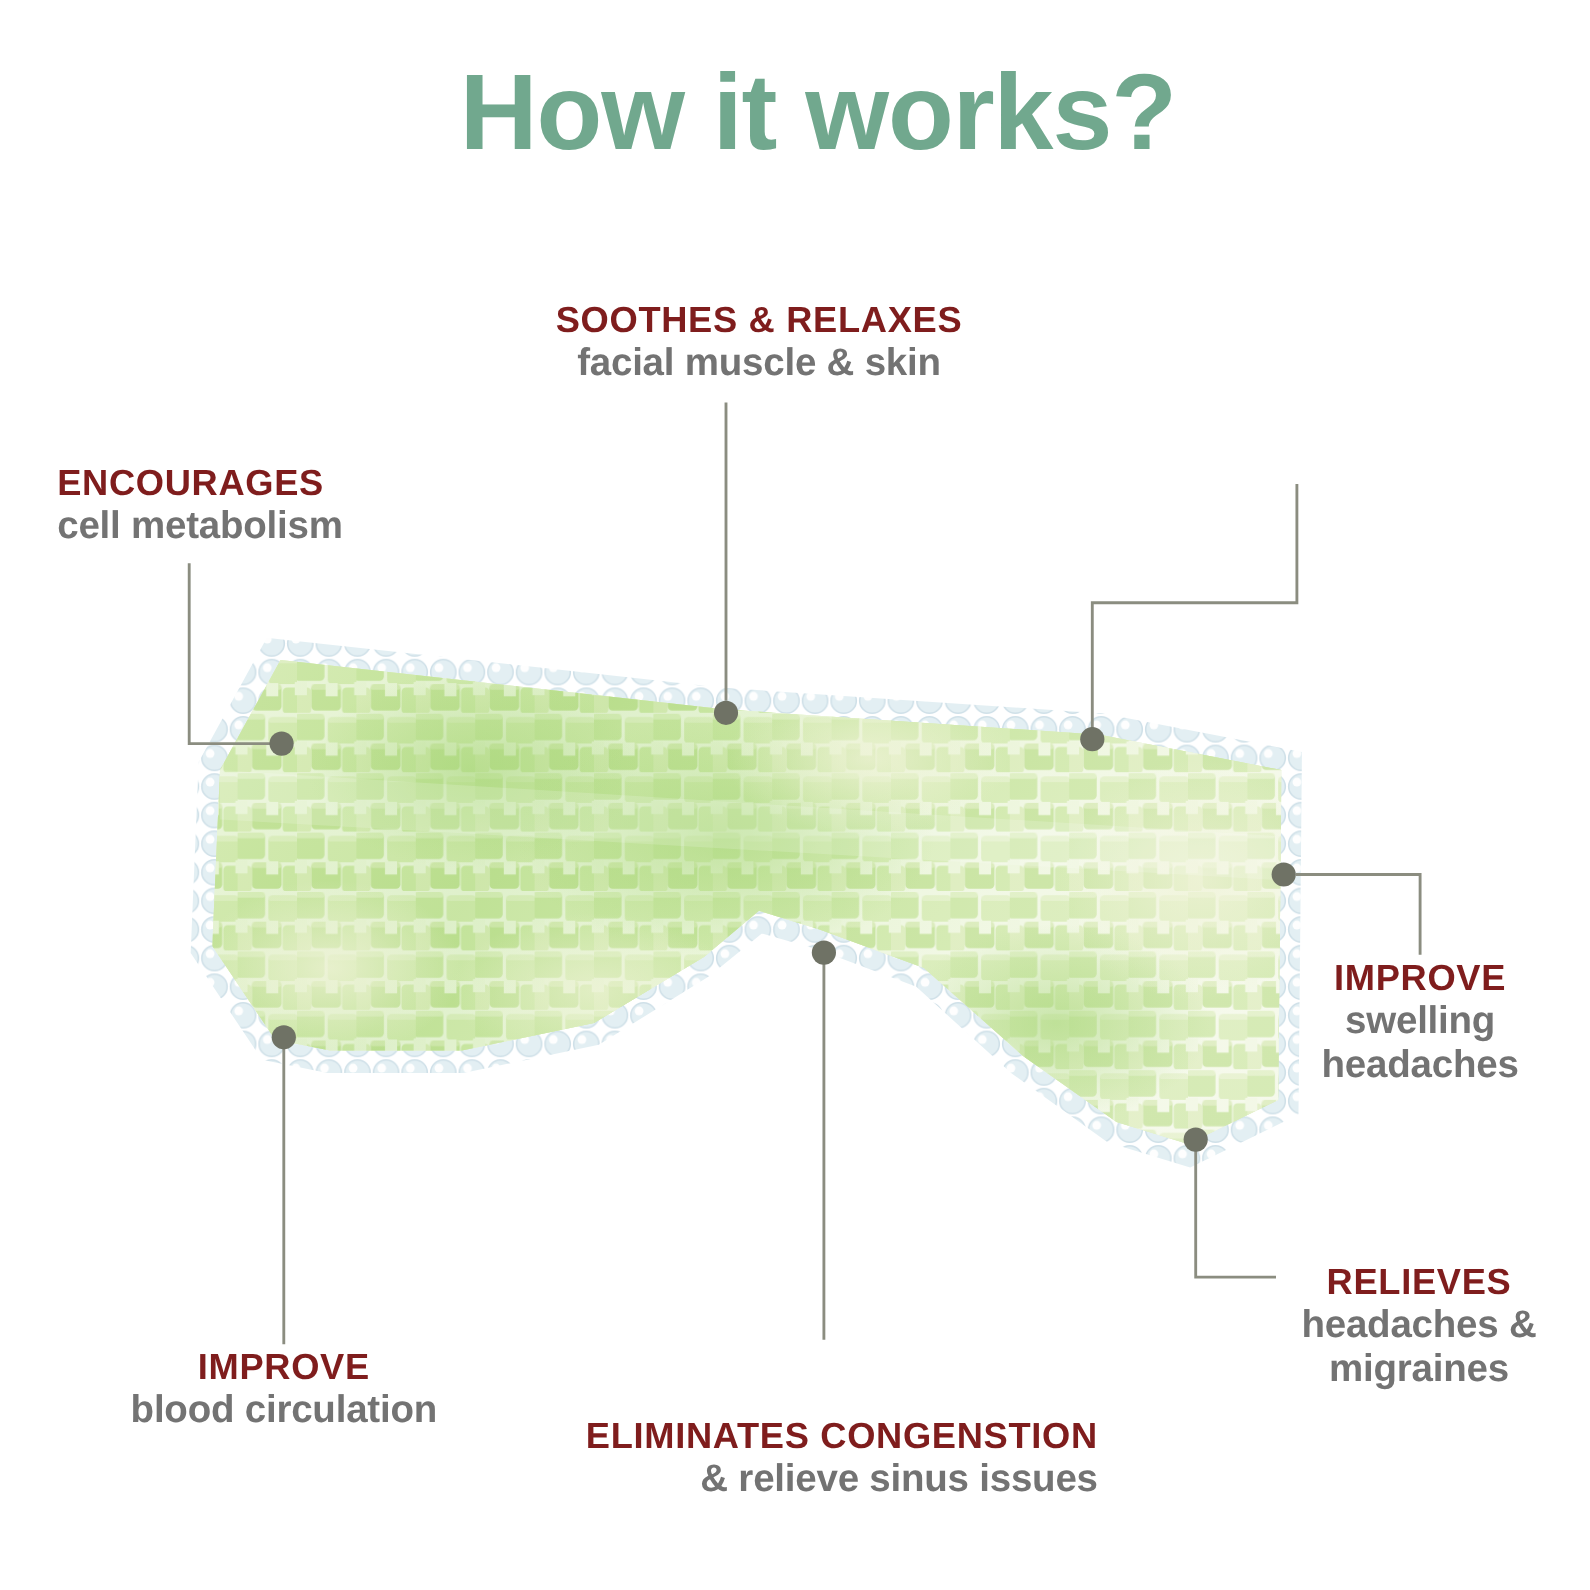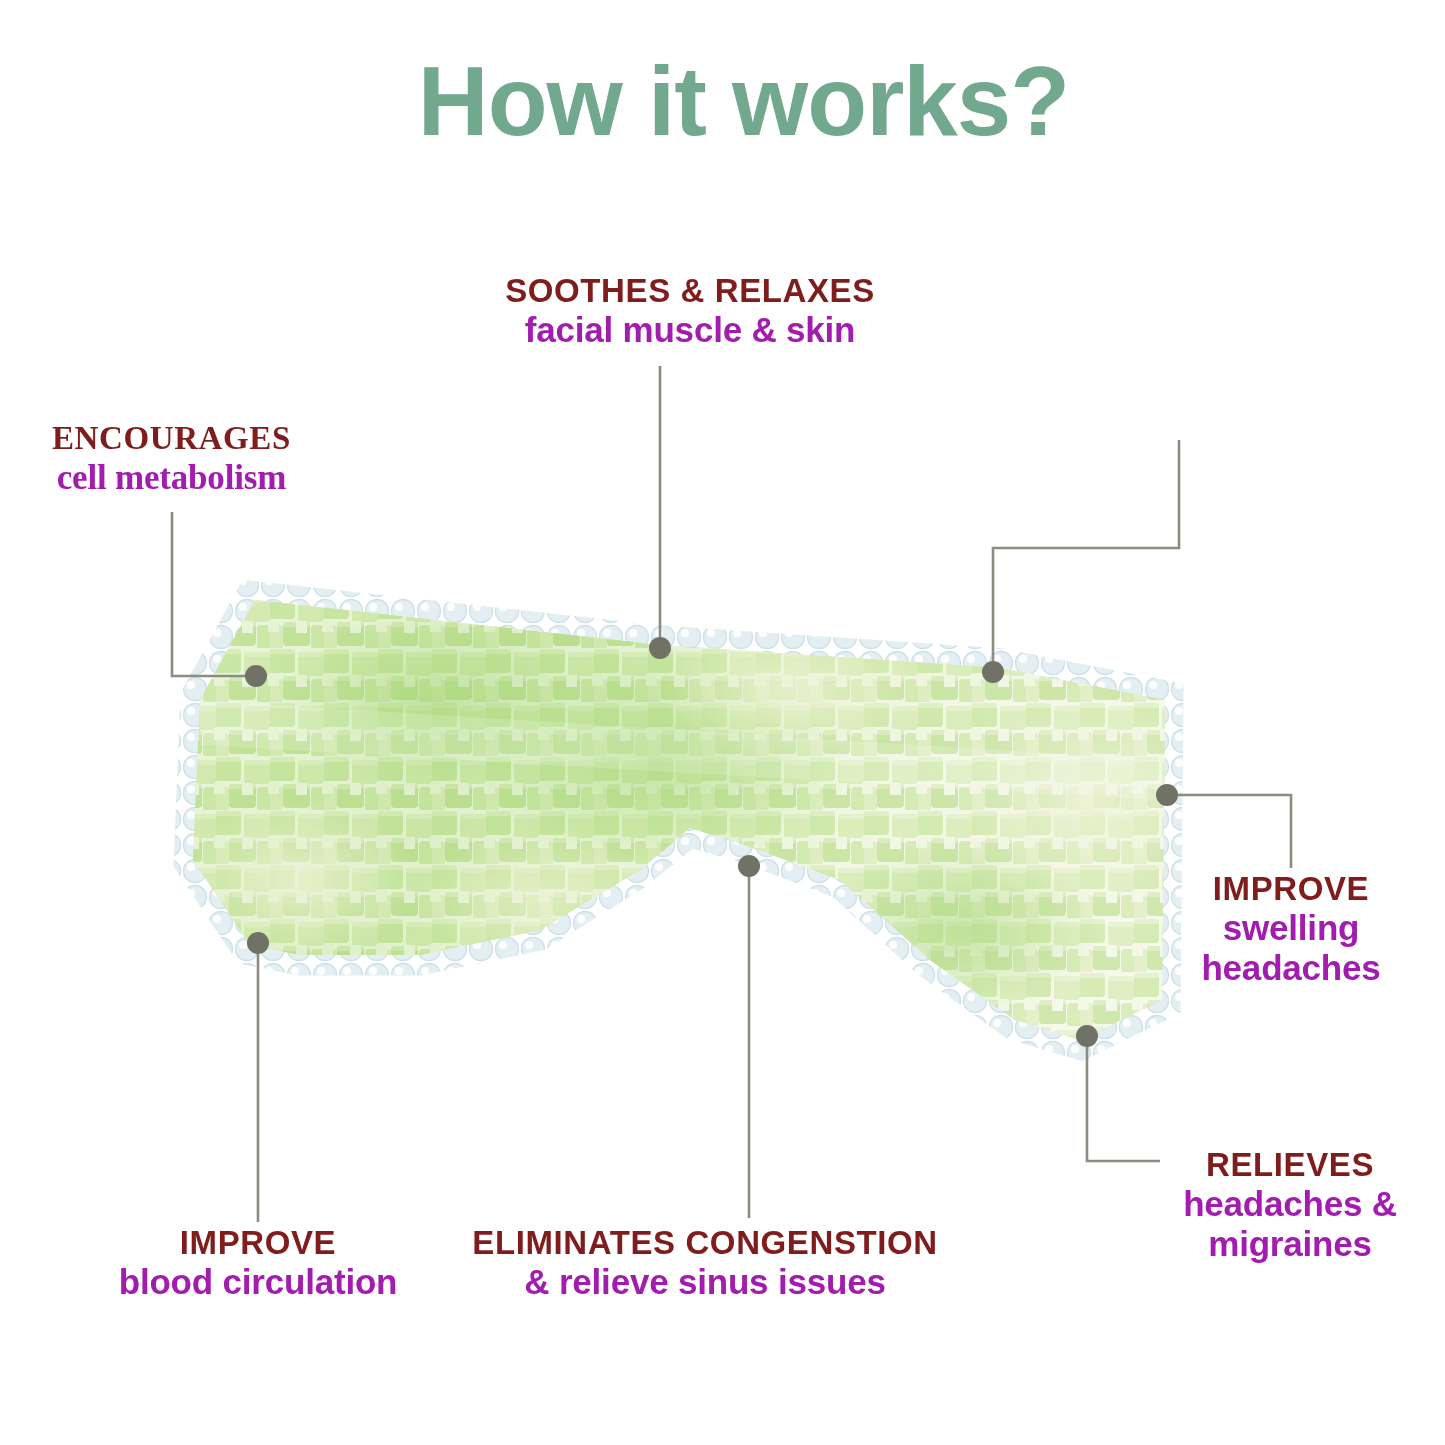--- a/index.html
+++ b/index.html
@@ -35,26 +35,26 @@
     font-size:33px;
     font-weight:bold;
     color:#7f1d1d;
     letter-spacing:0.6px;
     line-height:1.14;
     white-space:nowrap;
   }
   .callout .detail {
     font-size:35px;
     font-weight:bold;
-    color:#a21caf;
+    color:#737373;
     line-height:1.14;
     letter-spacing:-0.2px;
   }
   .callout.ctr { text-align:center; }
-  .callout.lft { text-align:center;font-family:Liberation Serif, serif; }
+  .callout.lft { text-align:left; }
 
   
   svg.layer { position:absolute; left:0; top:0; width:1445px; height:1445px; overflow:visible; }
   svg.leaders { z-index:4; }
   svg.mask-art { z-index:2; }
 
   .lead-line { fill:none; stroke:#8b8d80; stroke-width:2.6; }
   .lead-dot  { fill:#6f7265; }
 </style>
 </head>
@@ -230,18 +230,18 @@
     <div class="eyebrow">RELIEVES</div>
     <div class="detail">headaches &amp;</div>
     <div class="detail">migraines</div>
   </div>
 
   <div class="callout ctr" style="left:76px; top:1224px; width:364px;">
     <div class="eyebrow">IMPROVE</div>
     <div class="detail">blood circulation</div>
   </div>
 
-  <div class="callout ctr" style="left:412px; top:1224px; width:586px;">
+  <div class="callout ctr" style="left:412px; top:1286px; width:586px;text-align:right;">
     <div class="eyebrow">ELIMINATES CONGENSTION</div>
     <div class="detail">&amp; relieve sinus issues</div>
   </div>
 
 </div>
 
 </body></html>

